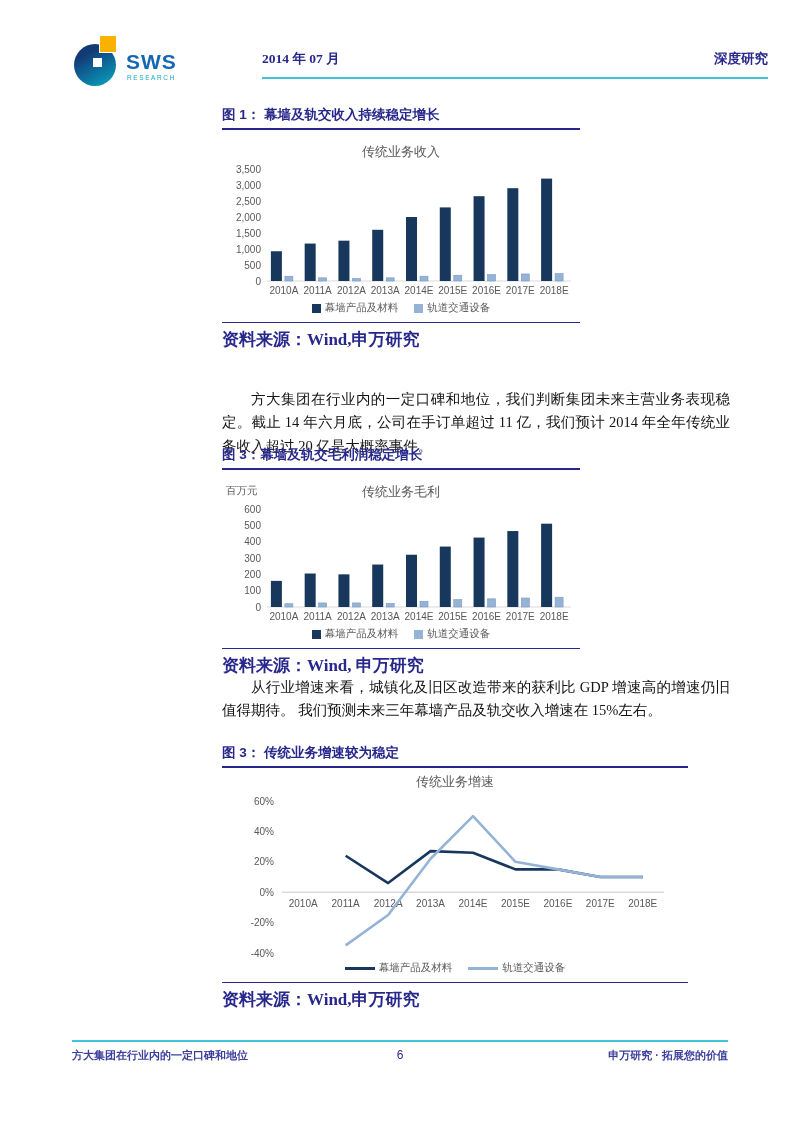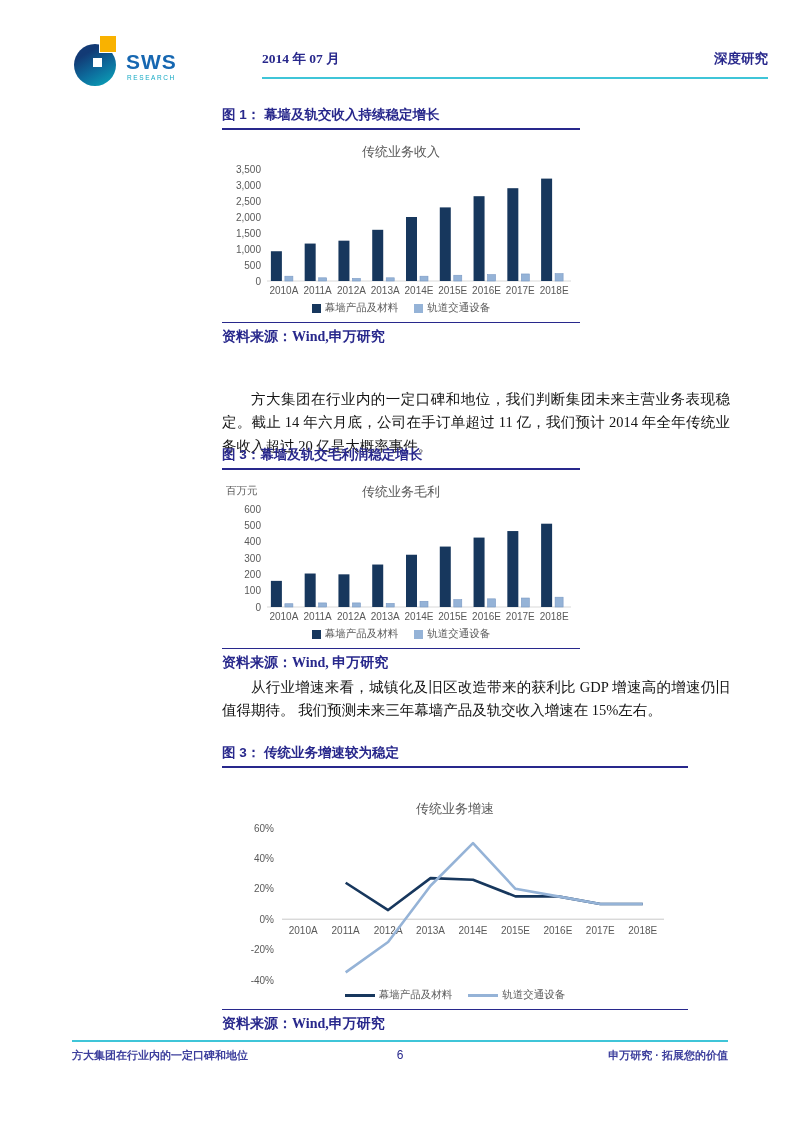--- a/index.html
+++ b/index.html
@@ -32,21 +32,21 @@
   .unit-label{position:absolute;left:4px;top:2px;font-family:"Liberation Sans",sans-serif;
         font-size:10.5px;color:#595959;}
   svg.chart{display:block;margin:2px auto 0;}
   .tick{font-size:10px;fill:#595959;font-family:"Liberation Sans",sans-serif;}
   .legend{display:flex;justify-content:center;gap:16px;margin-top:4px;}
   .lg-item{display:flex;align-items:center;gap:4px;
         font-family:Liberation Mono, monospace;font-size:10.5px;color:#595959;}
   .lg-sq{width:9px;height:9px;display:inline-block;}
   .lg-line{width:30px;height:3px;display:inline-block;}
   .src-row{margin-top:7px;border-top:1.5px solid #28288c;padding-top:5px;
-        font-weight:bold;font-size:14px;color:#28288c;}
+        font-weight:bold;font-size:17px;color:#28288c;}
 
   
   .para{position:absolute;left:222px;width:508px;font-size:14.5px;line-height:1.62;
         color:#141414;text-indent:2em;text-align:justify;}
 
   
   .footer{position:absolute;left:72px;top:1040px;width:656px;border-top:2px solid #3fc5d8;
         padding-top:6px;display:flex;justify-content:space-between;
         font-family:"Liberation Sans",sans-serif;font-size:11px;font-weight:bold;color:#3d3f9d;}
   .page-num{position:absolute;left:0;right:0;top:6px;text-align:center;font-weight:normal;
@@ -181,21 +181,21 @@
           <span>轨道交通设备</span>
         </span>
       </div>
     <div class="src-row">资料来源：Wind, 申万研究</div>
   </div>
 
   <div class="para" style="top:676px;">从行业增速来看，城镇化及旧区改造带来的获利比 GDP 增速高的增速仍旧值得期待。 我们预测未来三年幕墙产品及轨交收入增速在 15%左右。</div>
 
   <div class="fig" style="top:744px;width:466px;">
     <div class="fig-title">图 3： 传统业务增速较为稳定</div>
-    <div class="chart-head" style="margin-top:31px;">
+    <div class="chart-head" style="margin-top:4px;">
       <span class="unit-label"></span>
       <span class="chart-title">传统业务增速</span>
     </div>
     <svg class="chart" width="450" height="166">
         <text x="44" y="165.5" text-anchor="end" class="tick">-40%</text>
         <text x="44" y="135.1" text-anchor="end" class="tick">-20%</text>
         <text x="44" y="104.69999999999999" text-anchor="end" class="tick">0%</text>
         <text x="44" y="74.3" text-anchor="end" class="tick">20%</text>
         <text x="44" y="43.89999999999999" text-anchor="end" class="tick">40%</text>
         <text x="44" y="13.5" text-anchor="end" class="tick">60%</text>

